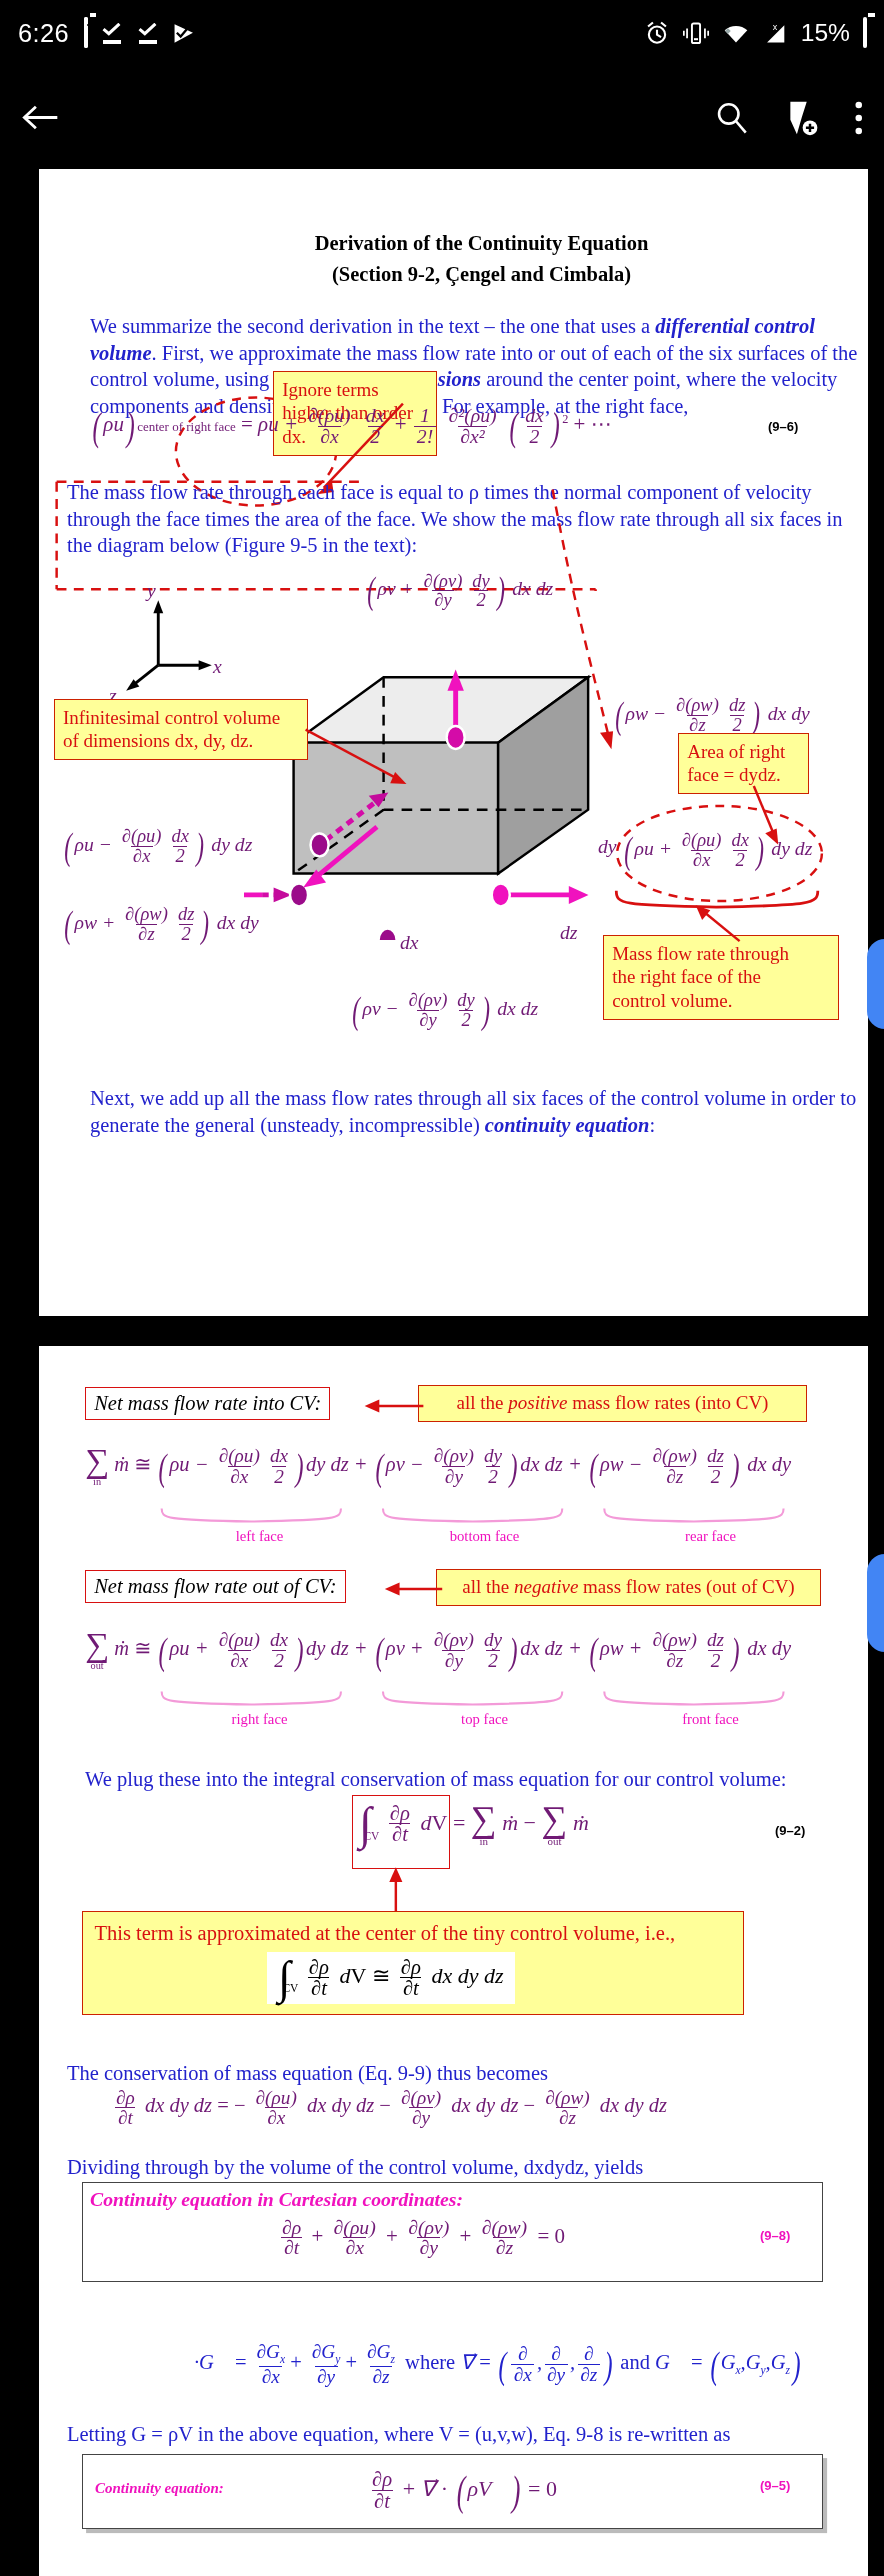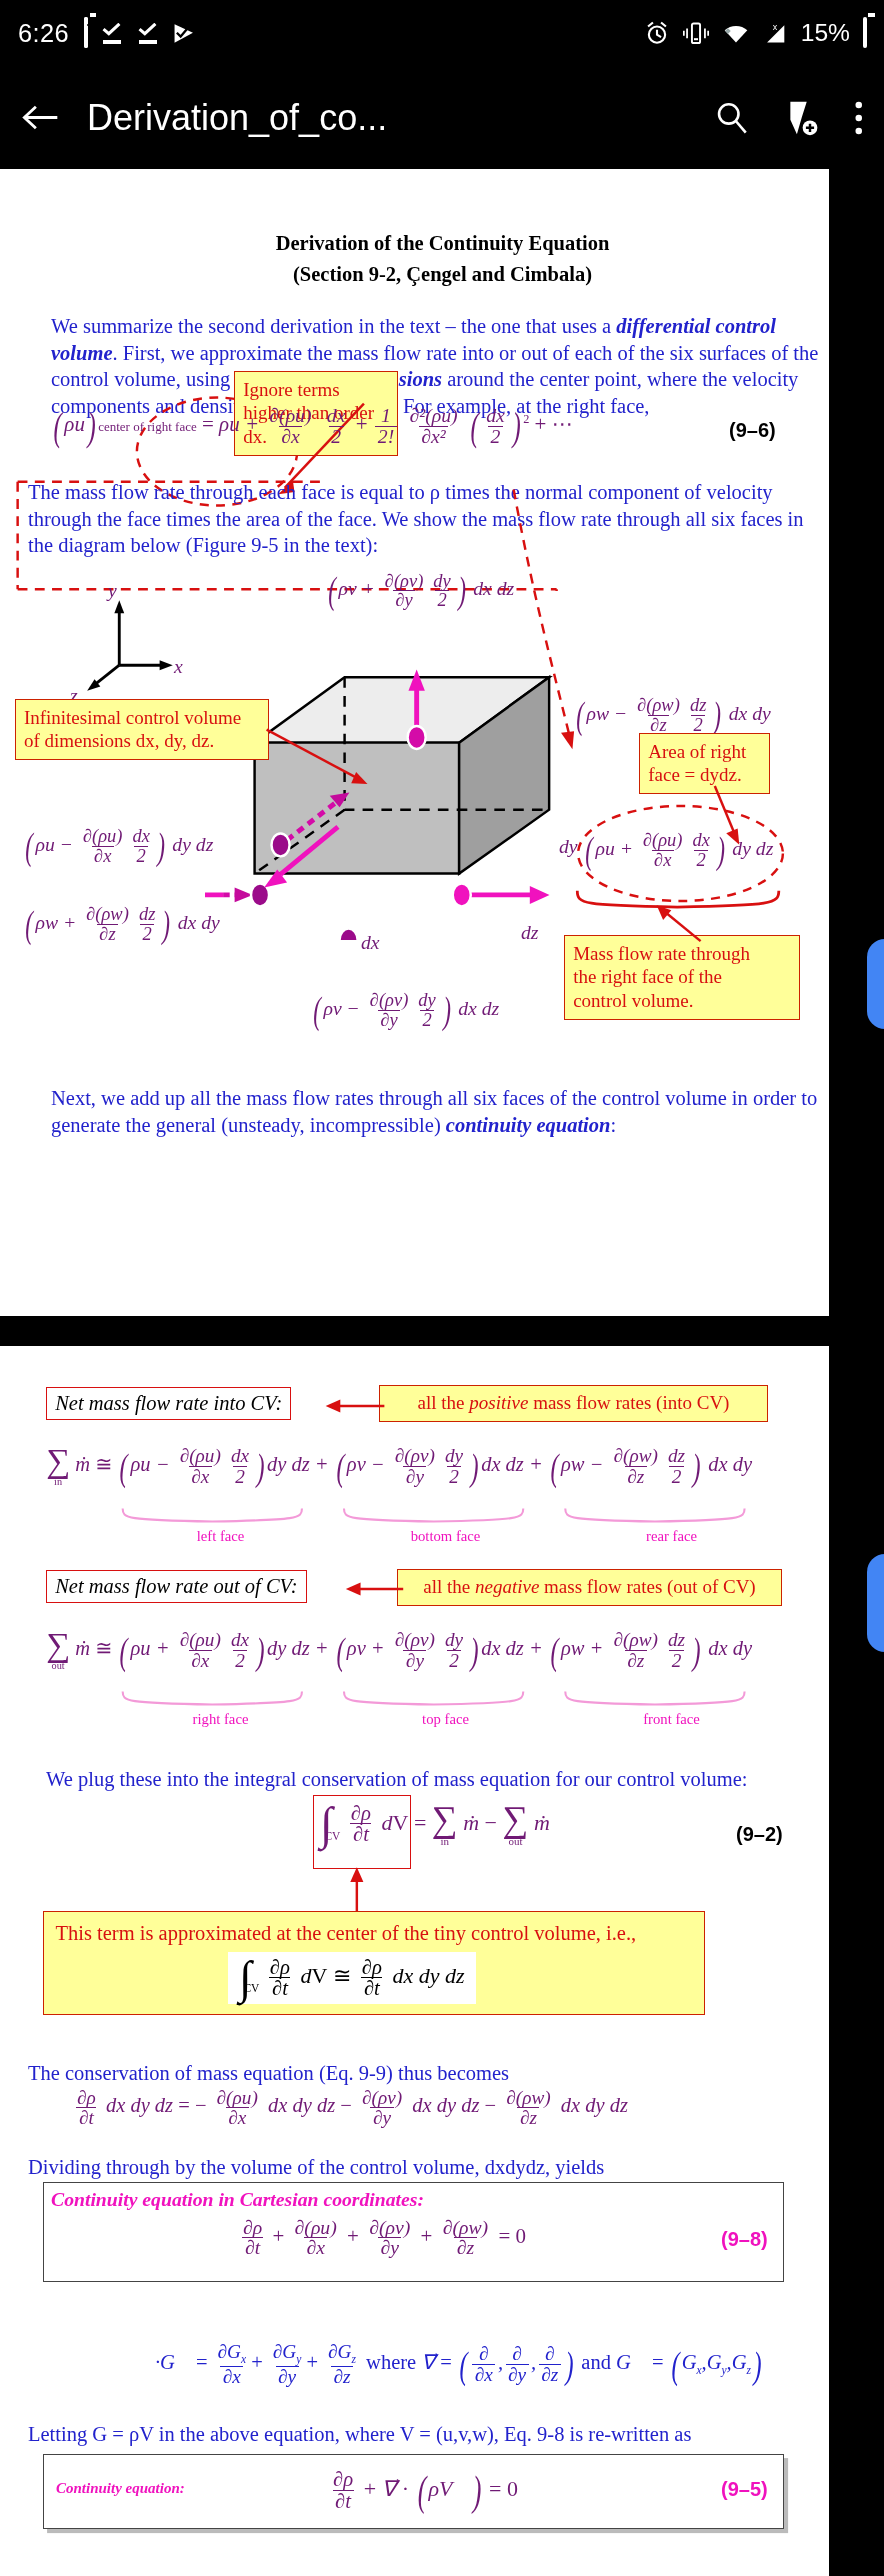--- a/index.html
+++ b/index.html
@@ -44,21 +44,21 @@
   }
   #appbar .abspacer{ flex:1 1 auto; }
   #appbar .act{ margin-left:33px; display:flex; align-items:center; justify-content:center; }
   
   #doc{
     position:absolute; top:169px; left:0; width:885px; height:2407px;
     background:#000; overflow:hidden;
   }
   .page{ background:#fff; width:885px; position:relative; }
   .gap{ background:#000; width:885px; }
-  .slide{ position:relative; width:829px; }
+  .slide{ position:relative; width:829px;margin-left:39px; }
   
   .blue{ color:#2222cc; font-family:"Liberation Serif", serif; }
   .magenta{ color:#f012be; font-family:"Liberation Serif", serif; }
   .title1{
     text-align:center; font-family:"Liberation Serif", serif; font-weight:bold;
     color:#000; font-size:20.5px; line-height:1.28;
   }
   .body-p{
     font-family:"Liberation Serif", serif; color:#2222cc;
     font-size:20.5px; line-height:1.30; text-align:left;
@@ -85,21 +85,21 @@
   .paren{ font-size:1.9em; font-weight:300; vertical-align:middle;
           font-family:"Liberation Serif", serif; display:inline-block;
           transform:scaleX(.62); }
   .sum{ display:inline-flex; flex-direction:column; align-items:center; vertical-align:middle;
         line-height:.95; font-style:normal; }
   .sum .sg{ font-size:1.65em; }
   .sum .sb{ font-size:.5em; font-style:normal; }
   .intg{ display:inline-flex; align-items:flex-end; vertical-align:middle; }
   .intg .ig{ font-size:2.1em; line-height:.7; font-style:normal;}
   .intg .il{ font-size:.52em; margin-left:-8.2px; margin-bottom:-1.6px; font-style:normal;}
-  .eqnum{ position:absolute; font-family:"Liberation Sans", sans-serif; font-weight:bold; font-size:20px; }
+  .eqnum{ position:absolute; font-family:"Liberation Sans", sans-serif; font-weight:bold; font-size:13px; }
   svg{ display:block; }
   .abs{ position:absolute; }
   
   .sbar{ position:absolute; right:0; width:18px; background:#4285f4; }
   .sb1{ border-radius:23px 0 0 23px; }
 </style>
 </head>
 <body>
 
 <div id="statusbar">
@@ -157,21 +157,20 @@
     <span class="sicon"><span class="battery-main"><span class="fill"></span></span></span>
   </div>
 </div>
 
 <div id="appbar">
   <span>
     <svg width="38" height="33" viewBox="0 0 46 40">
         <path d="M44 20 H5 M18 7 L4 20 L18 33" stroke="#fff" stroke-width="3.4" fill="none"></path>
       </svg>
   </span>
-  <span class="title">Derivation_of_co...</span>
   <span class="abspacer"></span>
   <span class="act">
     <svg width="34" height="34" viewBox="0 0 42 42">
         <circle cx="17" cy="16" r="12" stroke="#fff" stroke-width="3.2" fill="none"></circle>
         <path d="M26 25 L38 39" stroke="#fff" stroke-width="3.2"></path>
       </svg>
   </span>
   <span class="act">
     <svg width="38" height="36" viewBox="0 0 46 44">
       <path d="M10 2 H30 L24 21 L18 42 L10 24 Z" fill="#fff"></path>

